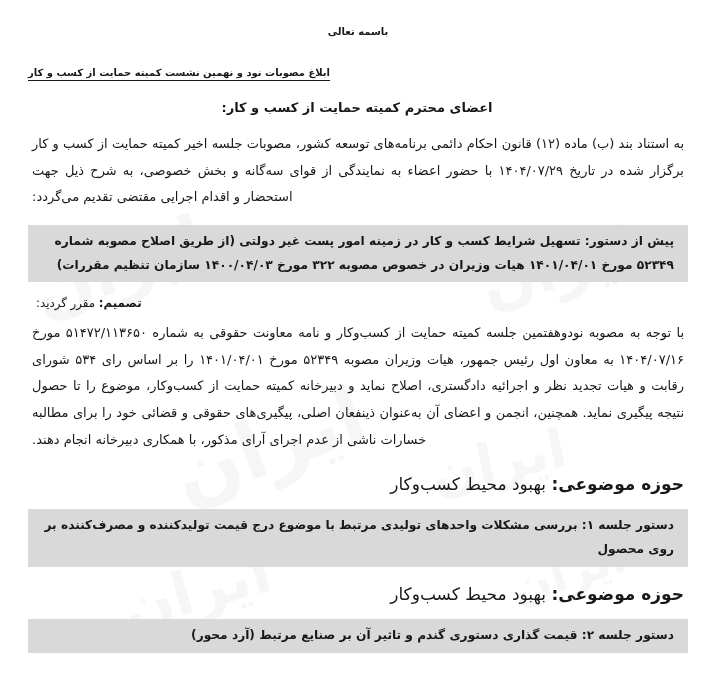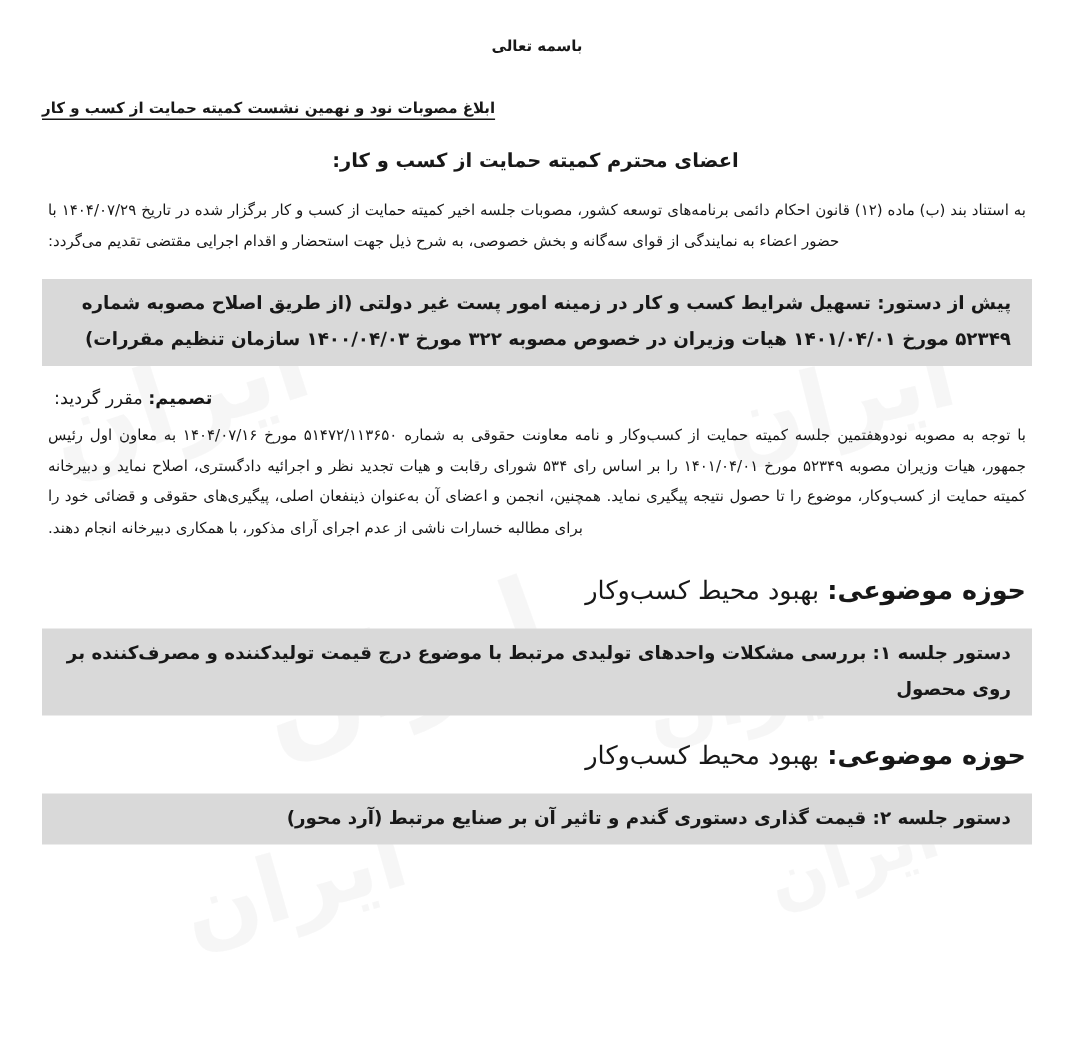--- a/index.html
+++ b/index.html
@@ -68,21 +68,21 @@
     text-align: center;
     font-weight: bold;
     font-size: 13px;
     margin: 0 0 16px 0;
     padding-right: 2px;
   }
 
   p.body-text {
     text-align: justify;
     text-align-last: left;
-    font-size: 10px;
+    font-size: 13px;
     line-height: 2.05;
     margin: 0 0 14px 0;
     padding: 0 4px;
   }
 
   .agenda-box {
     background: #d9d9d9;
     font-weight: bold;
     font-size: 12.2px;
     line-height: 1.95;

